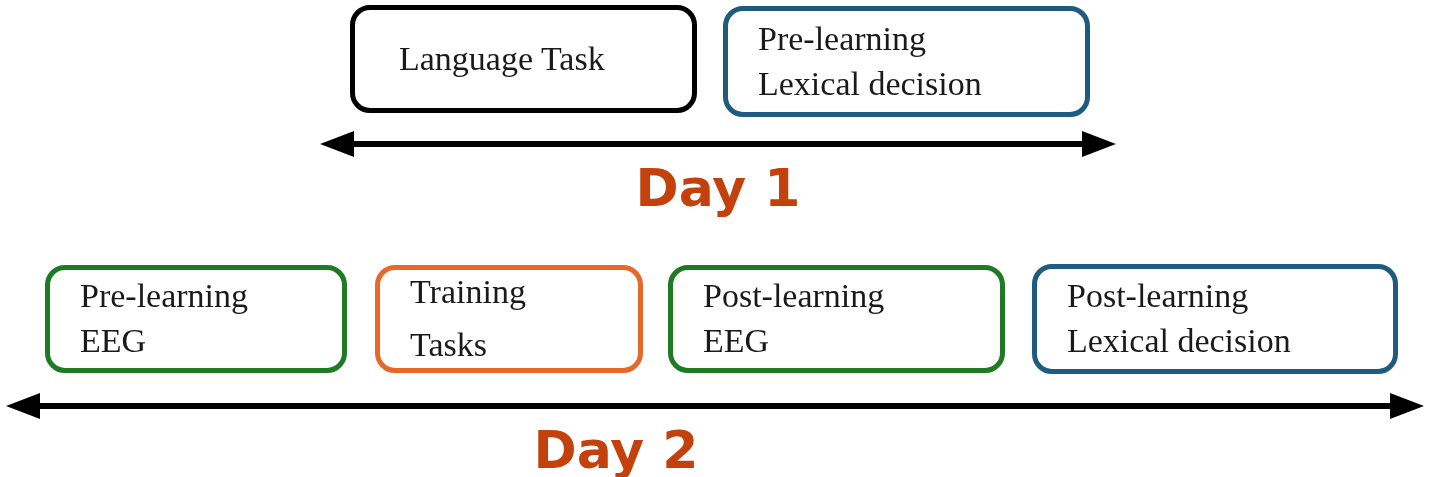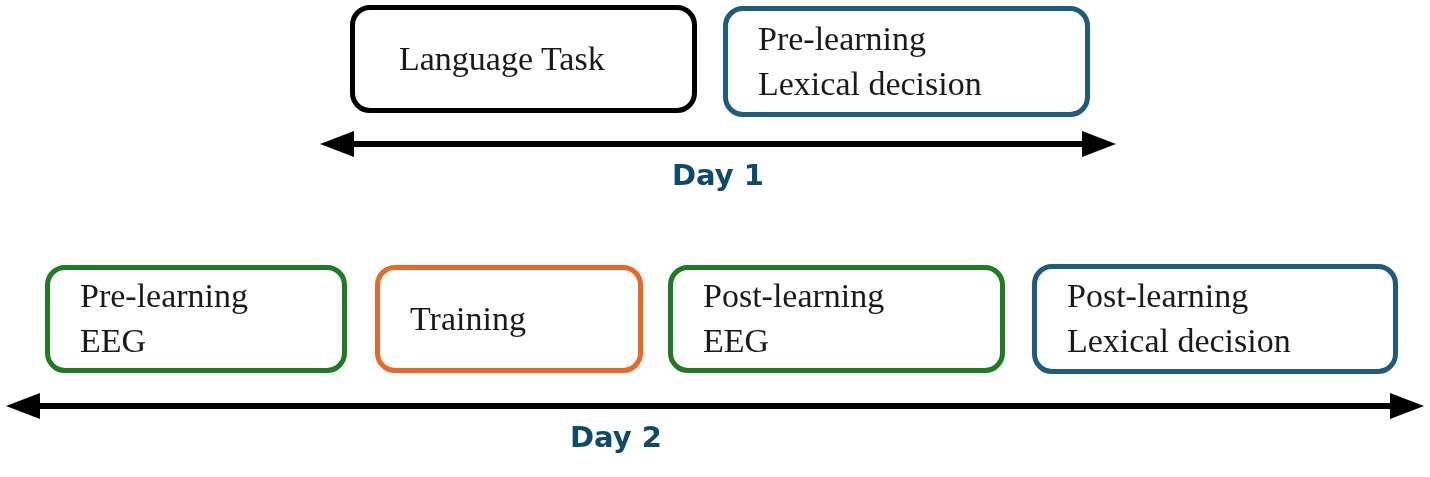--- a/index.html
+++ b/index.html
@@ -45,22 +45,22 @@
   .arrow line { stroke: #000000; stroke-width: 6; }
   .arrow polygon { fill: #000000; }
   .arrow-day1 { left: 318px; top: 128px; }
   .arrow-day2 { left: 4px;   top: 390px; }
 
   .day-label {
     position: absolute;
     text-align: center;
     font-family: "DejaVu Sans", sans-serif;
     font-weight: 700;
-    font-size: 29px;
-    color: #0c4a6e;
+    font-size: 52px;
+    color: #c2410c;
   }
   .day1-label { left: 318px; top: 158px; width: 800px; }
   .day2-label { left: 0px;   top: 420px; width: 1232px; }
 </style>
 </head>
 <body>
 
 <div class="figure">
 
   <div class="box box-1" style="border-color: rgb(0, 0, 0);">
@@ -79,22 +79,23 @@
     <polygon points="798,16 764,3 764,29"></polygon>
   </svg>
 
   <div class="day-label day1-label">Day 1</div>
 
   <div class="box box-3" style="border-color: rgb(30, 122, 35);">
     <div class="line">Pre-learning</div>
     <div class="line">EEG</div>
   </div>
 
-  <div class="box box-4" style="border-color: rgb(232, 104, 42);">
+  <div class="box box-4" style="border-color: rgb(232, 104, 42); justify-content: space-between;">
     <div class="line">Training</div>
+    <div class="line">Tasks</div>
   </div>
 
   <div class="box box-5" style="border-color: rgb(30, 122, 35);">
     <div class="line">Post-learning</div>
     <div class="line">EEG</div>
   </div>
 
   <div class="box box-6" style="border-color: rgb(30, 91, 126);">
     <div class="line">Post-learning</div>
     <div class="line">Lexical decision</div>

